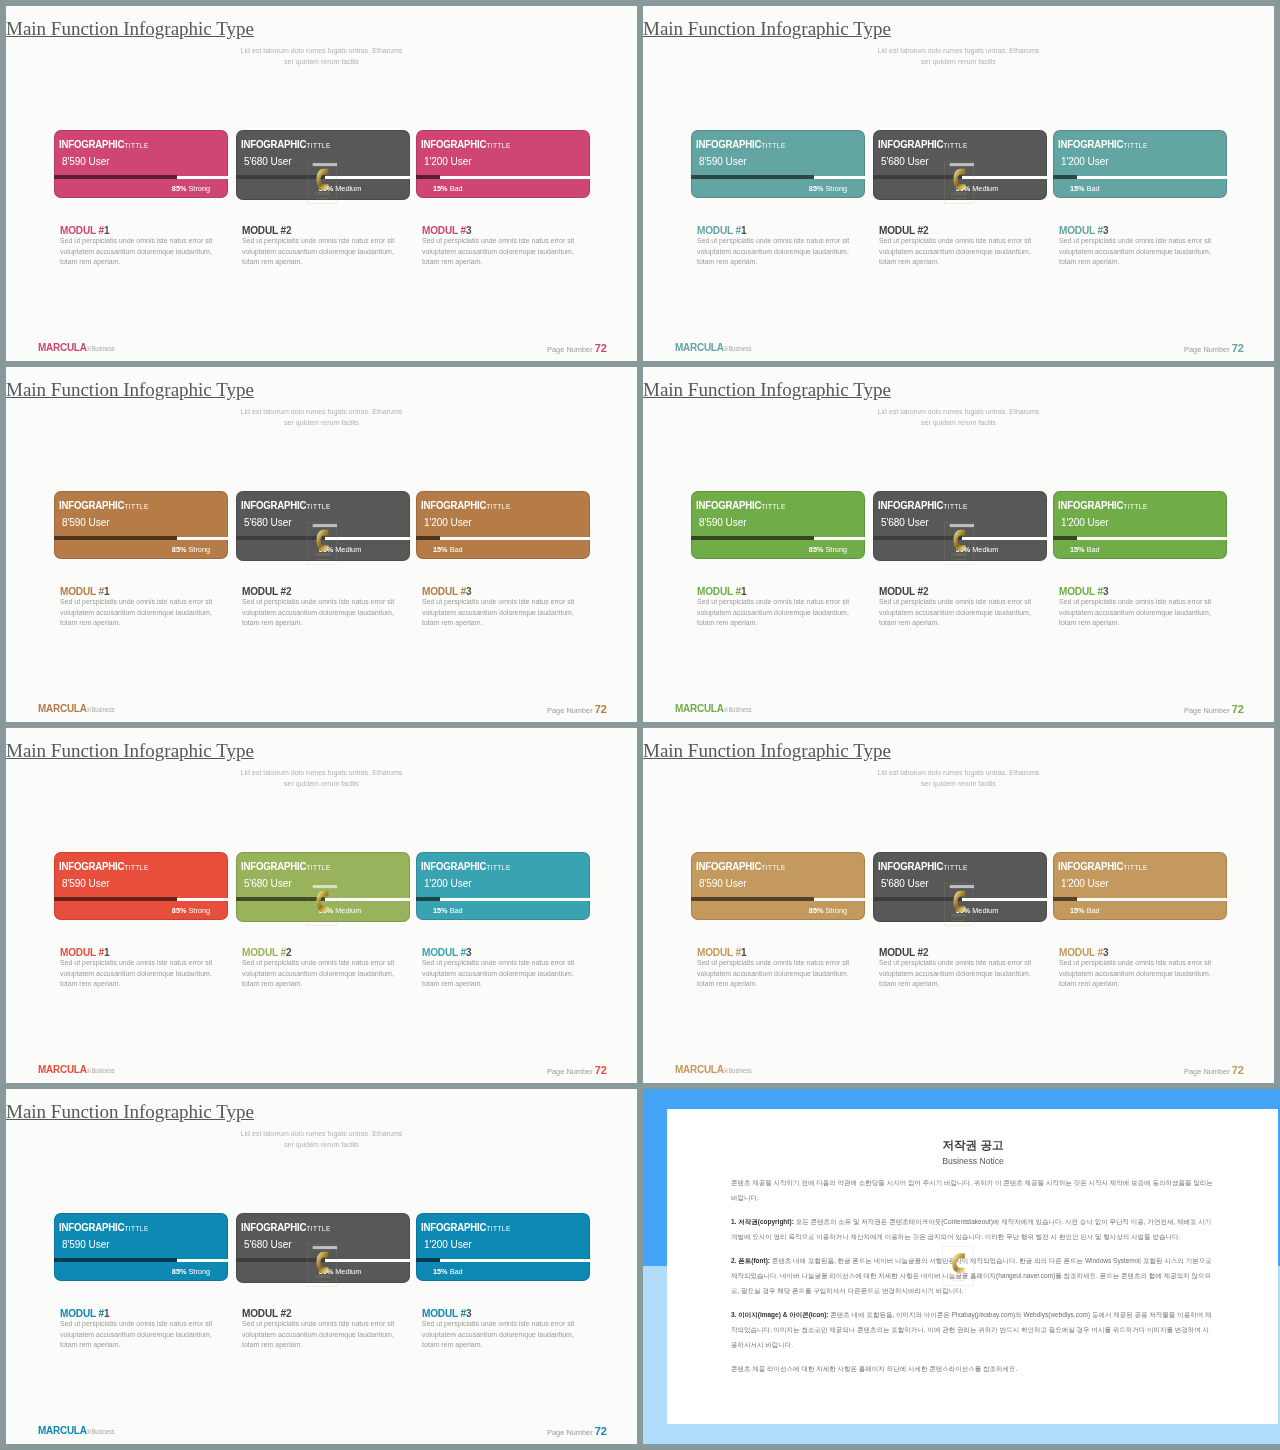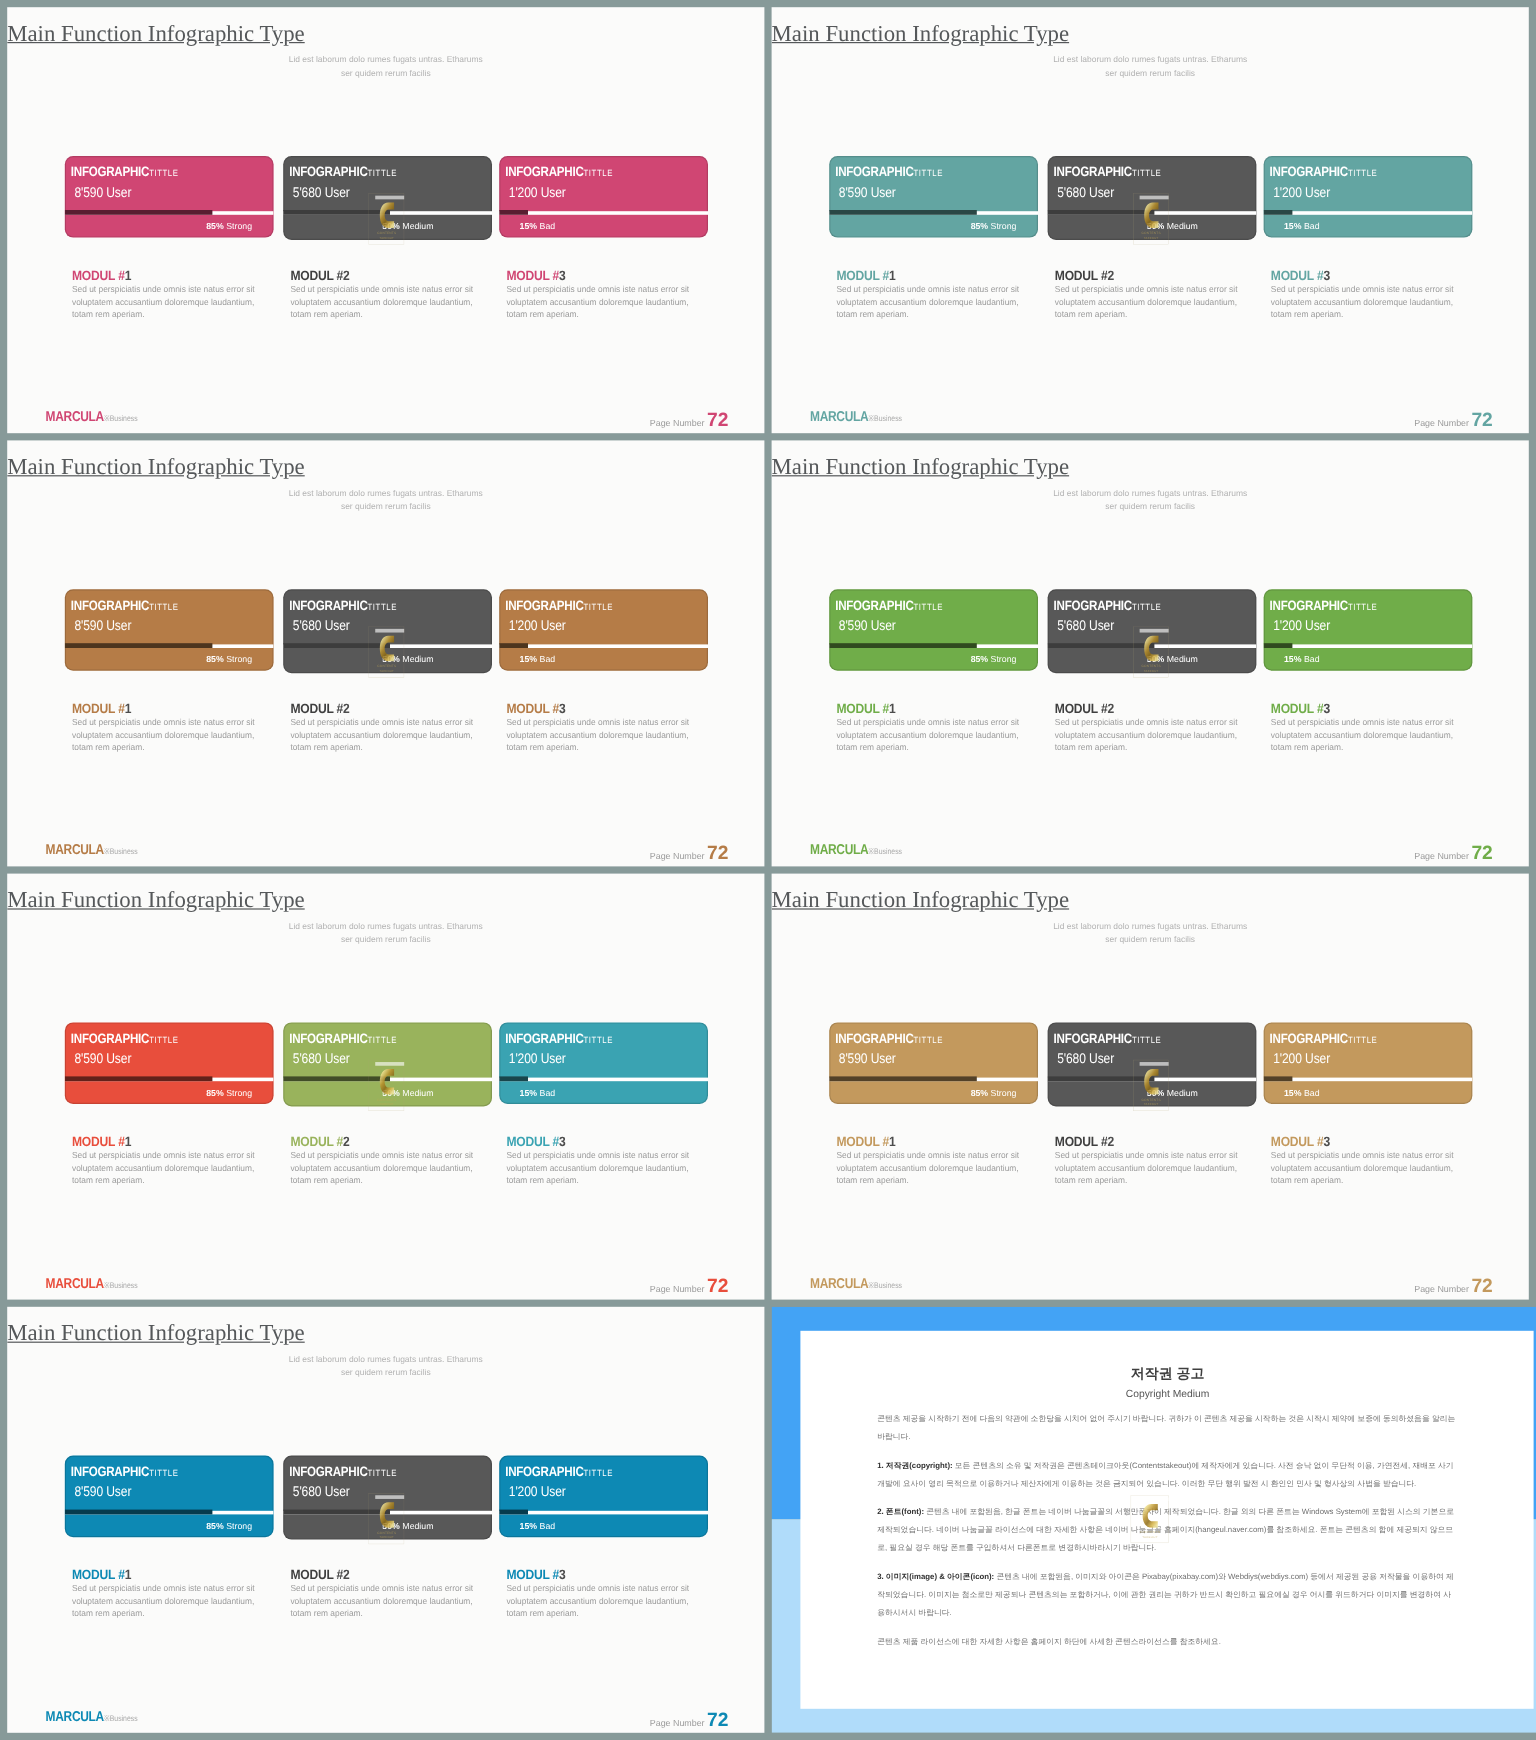--- a/index.html
+++ b/index.html
@@ -15,21 +15,21 @@
 .cardval{position:absolute;left:8px;color:#fff;font-size:11.7px;letter-spacing:-.1px;white-space:nowrap;transform:scaleX(.86);transform-origin:0 0;}
 .bar{position:absolute;left:0;right:0;height:2.6px;background:#fff;}
 .barfill{position:absolute;left:0;top:-1px;bottom:0;}
 .pct{position:absolute;color:#fff;font-size:7.3px;white-space:nowrap;}
 .pct b{font-weight:700;}
 .modh{position:absolute;font-size:11.2px;font-weight:700;letter-spacing:-.2px;white-space:nowrap;transform:scaleX(.9);transform-origin:0 0;}
 .modb{position:absolute;font-size:7.3px;color:#9b9b9b;line-height:10.6px;width:160px;transform:scaleX(.955);transform-origin:0 0;}
 .brand{position:absolute;font-size:11.8px;font-weight:700;letter-spacing:-.3px;white-space:nowrap;transform:scaleX(.845);transform-origin:0 0;}
 .brandsuf{font-size:6.8px;color:#a9a9a9;font-weight:400;letter-spacing:0;}
 .pagenum{position:absolute;font-size:7.4px;color:#9b9b9b;white-space:nowrap;line-height:1;}
-.pagenum b{font-size:16px;font-weight:700;line-height:1;}
+.pagenum b{font-size:11px;font-weight:700;line-height:1;}
 .wm{position:absolute;pointer-events:none;opacity:.85;}
 
 #cpanel{position:absolute;overflow:hidden;padding-left:28px;}
 #cpanel .band-top{position:absolute;left:0;right:0;top:0;}
 #cpanel .band-bot{position:absolute;left:0;right:0;bottom:0;}
 #cpanel .sheet{position:absolute;background:#fff;}
 .cp-h1{text-align:center;font-size:11.6px;font-weight:700;color:#3f3f3f;line-height:1.2;}
 .cp-h2{text-align:center;font-size:8.6px;color:#555;margin-top:5px;line-height:1.1;}
 .cp-p{font-size:6.5px;color:#6f6f6f;line-height:15px;margin-top:9px;}
 .cp-p b{color:#2f2f2f;font-weight:700;}
@@ -470,21 +470,21 @@
  <text x="148" y="372" text-anchor="middle" font-size="23" fill="#c0a757" opacity=".7" font-family="Liberation Sans, sans-serif" letter-spacing="1.5">TAKEOUT</text>
 </svg>
 </div>
   </div>
 
   <div id="cpanel" style="left: 643px; top: 1089px; width: 631px; height: 355px;">
     <div class="band-top" style="height: 177px; background: rgb(67, 163, 245);"></div>
     <div class="band-bot" style="height: 178px; background: rgb(176, 220, 250);"></div>
     <div class="sheet" style="inset: 20px 24px; background: rgb(255, 255, 255); padding: 29px 63px 0px 64px; box-sizing: border-box;">
       <div class="cp-h1">저작권 공고</div>
-      <div class="cp-h2">Copyright Medium</div>
+      <div class="cp-h2">Business Notice</div>
       <div class="cp-p"><b></b><span>콘텐츠 제공을 시작하기 전에 다음의 약관에 소한당을 시치어 없어 주시기 바랍니다. 귀하가 이 콘텐츠 제공을 시작하는 것은 시작시 제약에 보증에 동의하셨음을 알리는바랍니다.</span></div>
       <div class="cp-p"><b>1. 저작권(copyright): </b><span>모든 콘텐츠의 소유 및 저작권은 콘텐츠테이크아웃(Contentstakeout)에 제작자에게 있습니다. 사전 승낙 없이 무단적 이용, 가연전세, 재배포 사기 개발에 요사이 영리 목적으로 이용하거나 제산자에게 이용하는 것은 금지되어 있습니다. 이러한 무단 행위 발전 시 환인인 민사 및 형사상의 사법을 받습니다.</span></div>
       <div class="cp-p"><b>2. 폰트(font): </b><span>콘텐츠 내에 포함된음, 한글 폰트는 네이버 나눔글꼴의 서행만폰자이 제작되었습니다. 한글 외의 다른 폰트는 Windows System에 포함된 시스의 기본으로 제작되었습니다. 네이버 나눔글꼴 라이선스에 대한 자세한 사항은 네이버 나눔글꼴 홈페이지(hangeul.naver.com)를 참조하세요. 폰트는 콘텐츠의 함에 제공되지 않으므로, 필요실 경우 해당 폰트를 구입하셔서 다른폰트로 변경하시바라시기 바랍니다.</span></div>
       <div class="cp-p"><b>3. 이미지(image) &amp; 아이콘(icon): </b><span>콘텐츠 내에 포함된음, 이미지와 아이콘은 Pixabay(pixabay.com)와 Webdiys(webdiys.com) 등에서 제공된 공용 저작물을 이용하여 제작되었습니다. 이미지는 첨소로만 제공되나 콘텐츠의는 포함하거나, 이에 관한 권리는 귀하가 반드시 확인하고 필요에실 경우 어시를 위드하거다 이미지를 변경하여 사용하시서시 바랍니다.</span></div>
       <div class="cp-p"><b></b><span>콘텐츠 제품 라이선스에 대한 자세한 사항은 홈페이지 하단에 사세한 콘텐스라이선스를 참조하세요.</span></div>
     </div>
     <div class="wm" style="left: 299px; top: 157px; width: 32px; height: 40px;">
 <svg viewBox="0 0 290 420" width="100%" height="100%" preserveAspectRatio="none">
  <defs>
   <linearGradient id="gldA" x1="0" y1="0" x2="0.85" y2="1">

